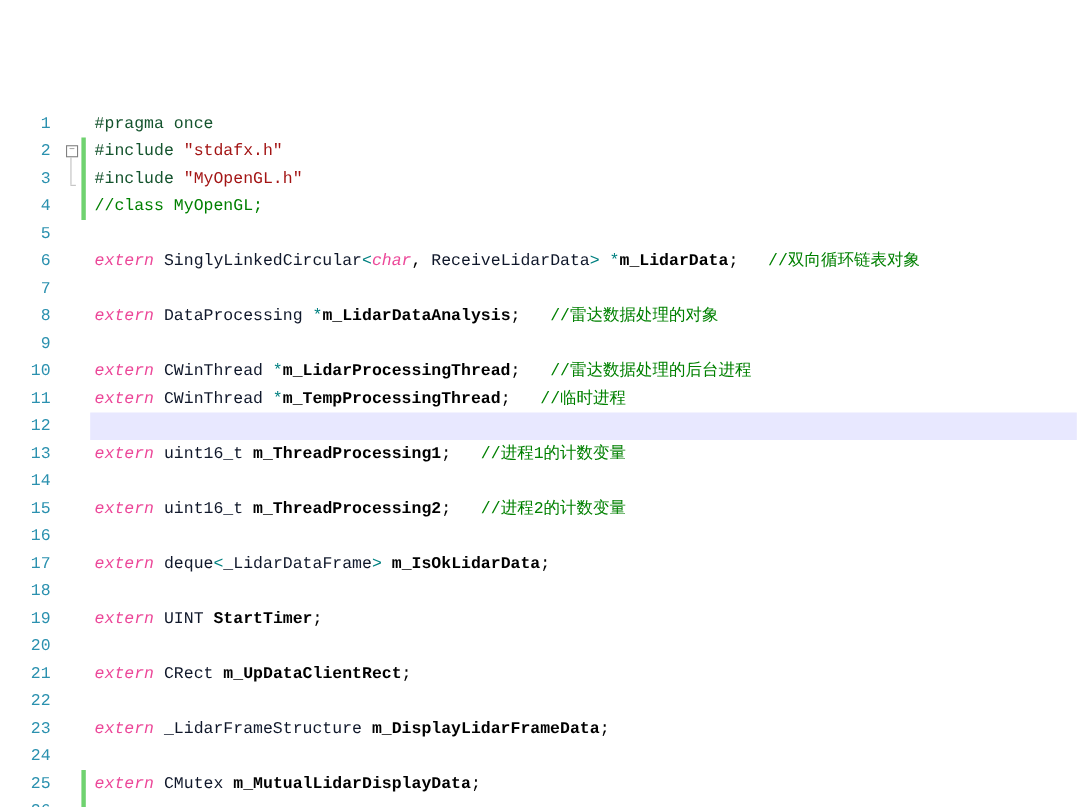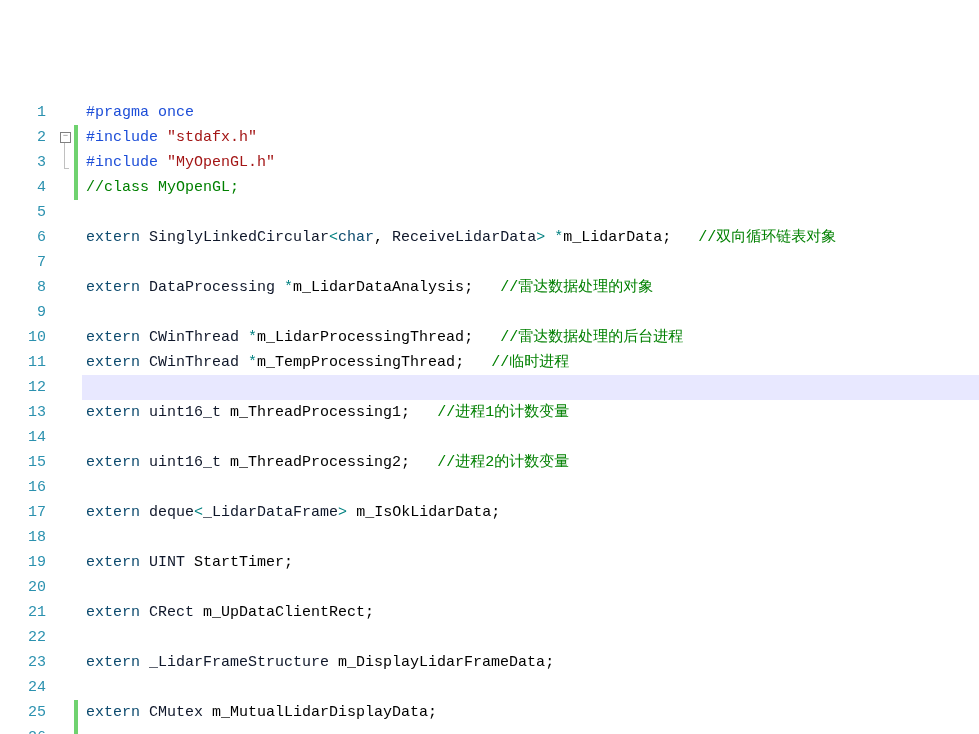--- a/index.html
+++ b/index.html
@@ -80,26 +80,26 @@
   .code .line {
     display: block;
     height: 25px;
     line-height: 25px;
     padding-left: 4px;
   }
   .line.current {
     background: #e8e8ff;
     margin-right: 0;
   }
-  .c-pre   { color: #1d4ed8; }
-  .c-kw    { color: #0c4a6e; }
+  .c-pre   { color: #14532d; }
+  .c-kw    { color: #ec4899; font-style: italic; }
   .c-type  { color: #0f172a; }
   .c-str   { color: #a31515; }
   .c-cmt   { color: #008000; }
-  .c-ident { color: #000000; }
+  .c-ident { color: #000000; font-weight: bold; }
   .c-punct { color: #000000; }
   .c-op    { color: #008080; }
 </style>
 </head>
 <body>
 
 
 
 <div class="editor">
   <div class="gutter"><span class="ln">1</span><span class="ln">2</span><span class="ln">3</span><span class="ln">4</span><span class="ln">5</span><span class="ln">6</span><span class="ln">7</span><span class="ln">8</span><span class="ln">9</span><span class="ln">10</span><span class="ln">11</span><span class="ln">12</span><span class="ln">13</span><span class="ln">14</span><span class="ln">15</span><span class="ln">16</span><span class="ln">17</span><span class="ln">18</span><span class="ln">19</span><span class="ln">20</span><span class="ln">21</span><span class="ln">22</span><span class="ln">23</span><span class="ln">24</span><span class="ln">25</span><span class="ln">26</span></div>

